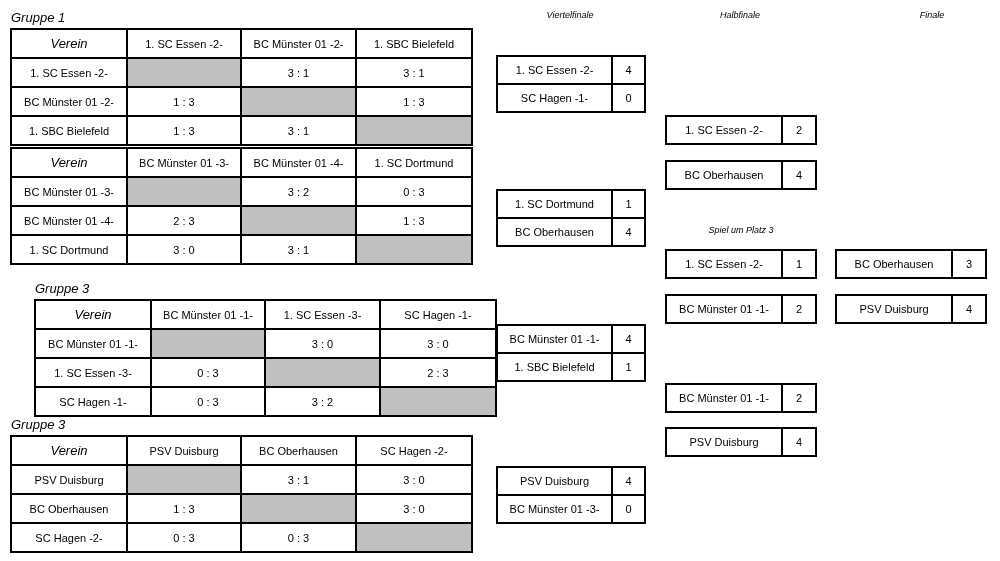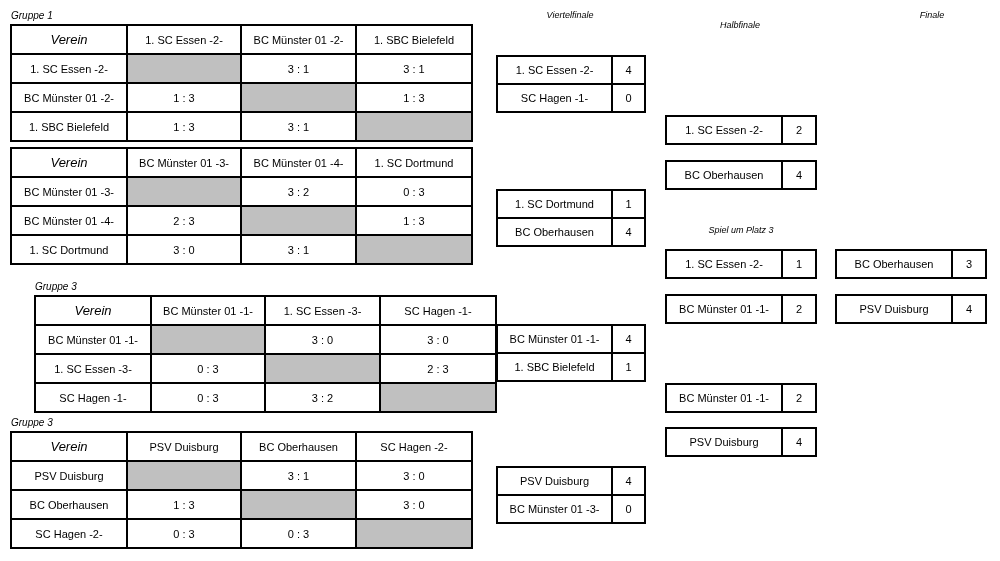--- a/index.html
+++ b/index.html
@@ -7,21 +7,21 @@
     position:relative;width:1000px;height:561px;background:#fff;
     font-family:"Liberation Sans",sans-serif;color:#000;overflow:hidden;
   }
   
   .col-header{
     position:absolute;width:160px;text-align:center;
     font-size:9px;font-style:italic;color:#000;
   }
   
   .group{position:absolute;left:10px;}
-  .group-label{font-size:10px;font-style:italic;margin:0 0 3px 1px;}
+  .group-label{font-size:13px;font-style:italic;margin:0 0 3px 1px;}
   table.grp{border-collapse:collapse;table-layout:fixed;}
   .grp th,.grp td{
     border:2px solid #000;height:27px;text-align:center;vertical-align:middle;
     font-size:11px;font-weight:normal;padding:0 2px;background:#fff;overflow:hidden;white-space:nowrap;
   }
   .grp th.verein{font-size:13px;font-style:italic;}
   .grp td.diag{background:#c0c0c0;}
   
   .match{position:absolute;width:146px;border:2px solid #000;background:#fff;}
   .mrow{display:flex;height:26px;}
@@ -32,21 +32,21 @@
   .tbox{position:absolute;width:148px;height:26px;border:2px solid #000;background:#fff;display:flex;}
   .tbox .mteam{flex:1;border-right:2px solid #000;text-align:center;font-size:11px;line-height:26px;overflow:hidden;white-space:nowrap;}
   .tbox .mscore{width:32px;text-align:center;font-size:11px;line-height:26px;}
 </style>
 </head>
 <body>
 
 <div class="stage">
 
   <div class="col-header" style="left:490px;top:10px;">Viertelfinale</div>
-  <div class="col-header" style="left:660px;top:20px;">Halbfinale</div>
+  <div class="col-header" style="left:660px;top:10px;">Halbfinale</div>
   <div class="col-header" style="left:852px;top:10px;">Finale</div>
   <div class="col-header" style="left:661px;top:225px;">Spiel um Platz 3</div>
 
   <div class="group" style="top:10px;">
     <div class="group-label">Gruppe 1</div>
     <table class="grp">
       <colgroup>
           <col style="width:116px">
           <col style="width:114px">
           <col style="width:115px">

